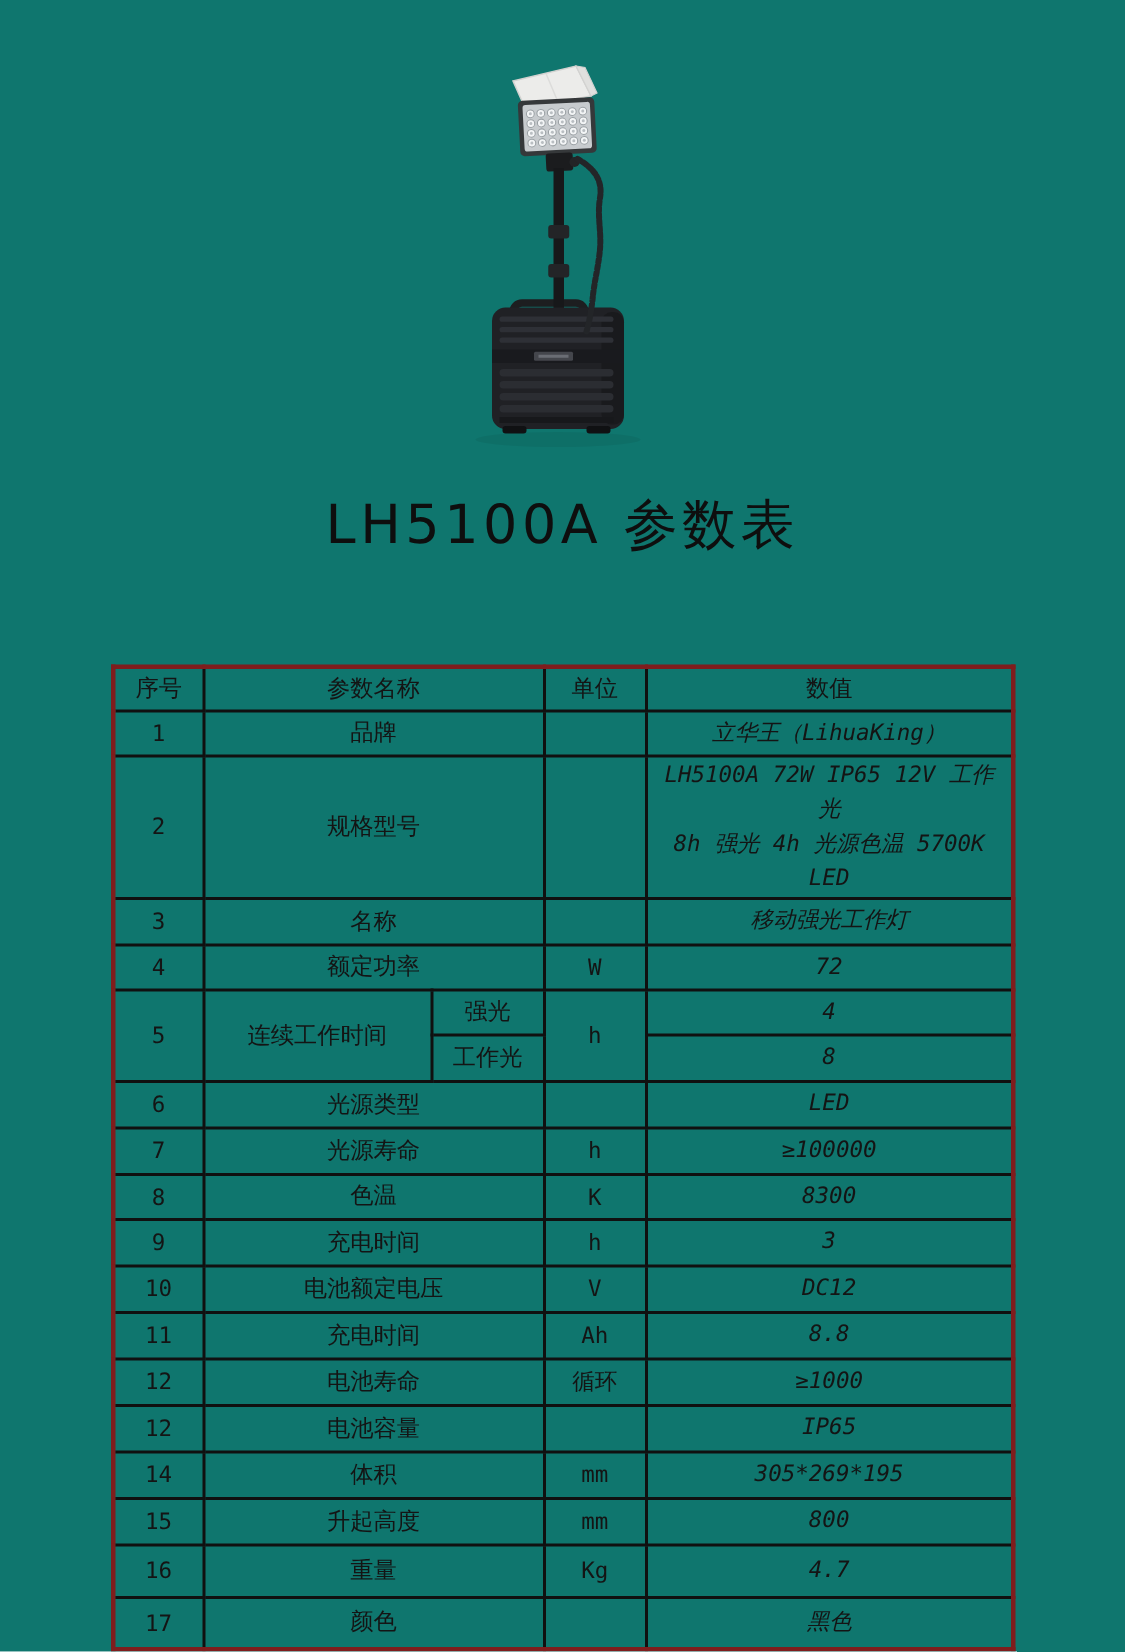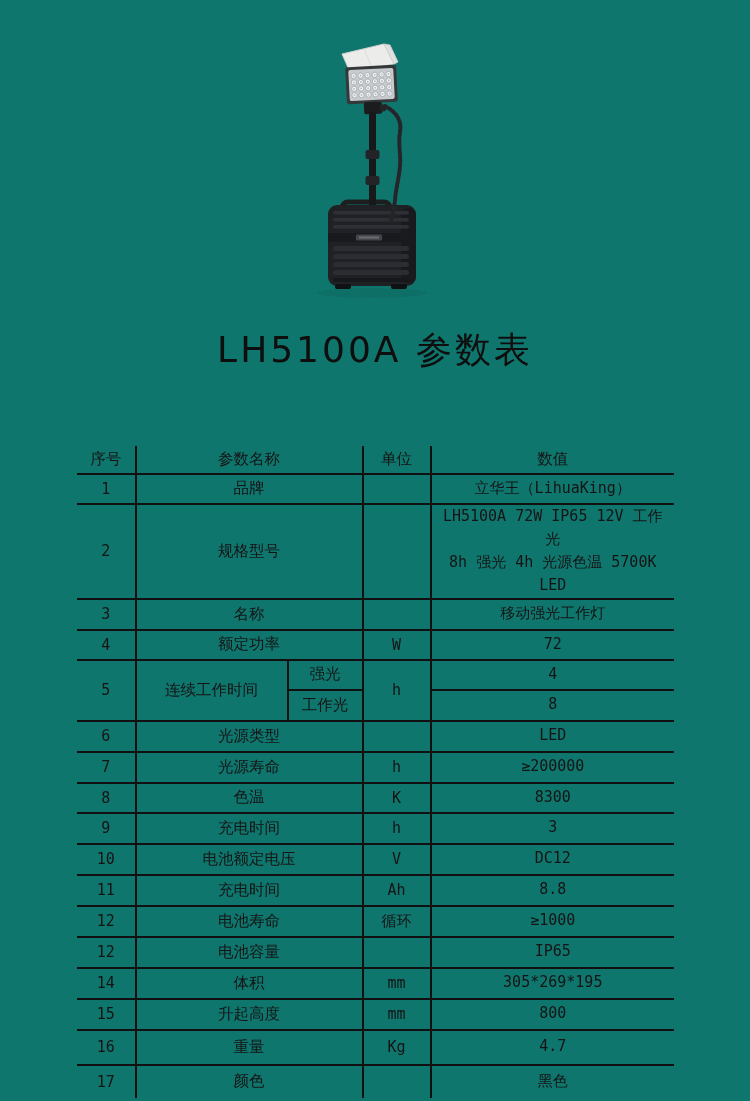--- a/index.html
+++ b/index.html
@@ -19,37 +19,37 @@
     text-align:center;
     font-size:36px;font-weight:500;letter-spacing:3px;
     color:#0e0e0e;
     font-family:"DejaVu Sans","Liberation Sans",sans-serif;
   }
 
   
   table.spec{
     position:absolute;left:74px;top:443px;width:600px;
     border-collapse:collapse;table-layout:fixed;
-    border:3px solid #0f766e;
+    border:3px solid #7f1d1d;
   }
   table.spec th,table.spec td{
     border:2px solid #101010;
     text-align:center;vertical-align:middle;
     padding:0 4px;overflow:hidden;
     font-weight:400;
   }
   th.hdr, td.name-cell, td.subname-cell{
     font-size:15.5px;
     font-family:"Liberation Serif","DejaVu Serif",serif;
   }
   td.no-cell, td.unit-cell, td.value-cell{
     font-size:15px;
     font-family:"DejaVu Sans Mono","Liberation Mono",monospace;
   }
-  td.value-cell{white-space:pre-line;line-height:1.55;}
+  td.value-cell{white-space:pre-line;line-height:1.55;font-style:italic;}
   tr.h29{height:29px;} tr.h30{height:30px;} tr.h31{height:31px;}
   tr.h35{height:35px;margin-top:30px;} tr.h60{height:60px;}
 </style>
 </head>
 <body>
 
 <div class="page">
 
   <div class="photo" aria-label="移动强光工作灯产品照片：黑色防护箱上竖起升降杆，顶部为带遮光板的LED灯头，杆侧有螺旋电缆">
     <svg width="206" height="290" viewBox="0 0 206 290" xmlns="http://www.w3.org/2000/svg">
@@ -192,21 +192,21 @@
       <tr class="h31">
         <td class="no-cell">6</td>
         <td class="name-cell" colspan="2">光源类型</td>
         <td class="unit-cell"></td>
         <td class="value-cell">LED</td>
       </tr>
       <tr class="h31">
         <td class="no-cell">7</td>
         <td class="name-cell" colspan="2">光源寿命</td>
         <td class="unit-cell">h</td>
-        <td class="value-cell">≥200000</td>
+        <td class="value-cell">≥100000</td>
       </tr>
       <tr class="h30">
         <td class="no-cell">8</td>
         <td class="name-cell" colspan="2">色温</td>
         <td class="unit-cell">K</td>
         <td class="value-cell">8300</td>
       </tr>
       <tr class="h31">
         <td class="no-cell">9</td>
         <td class="name-cell" colspan="2">充电时间</td>

